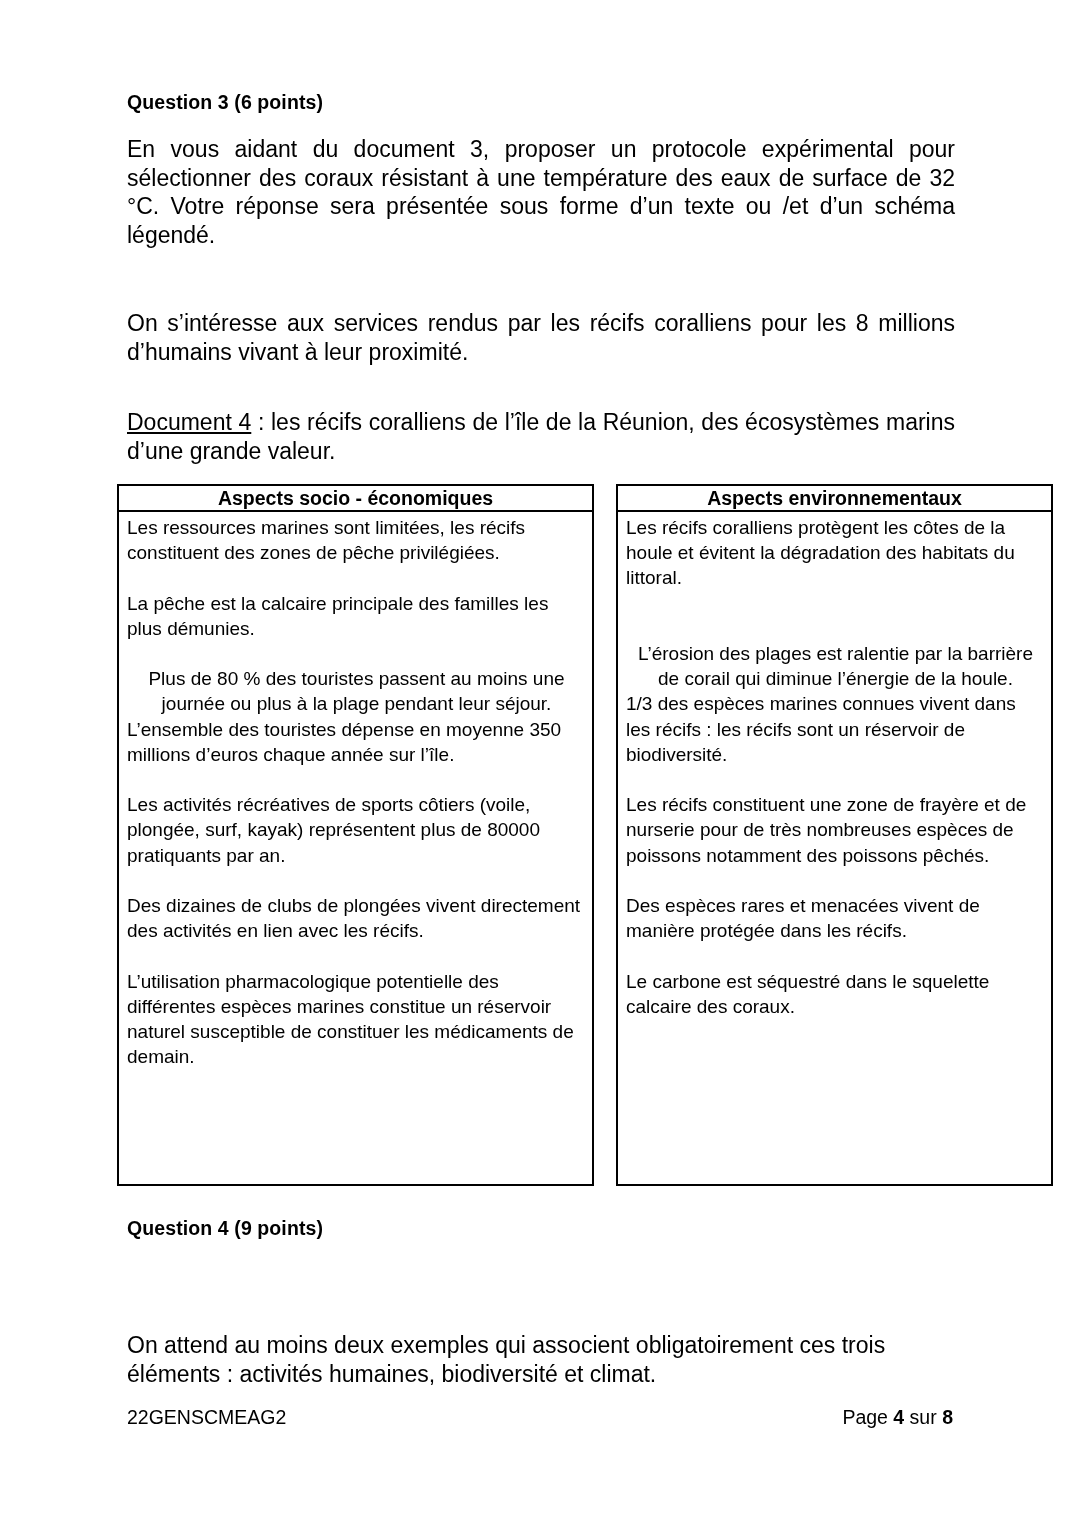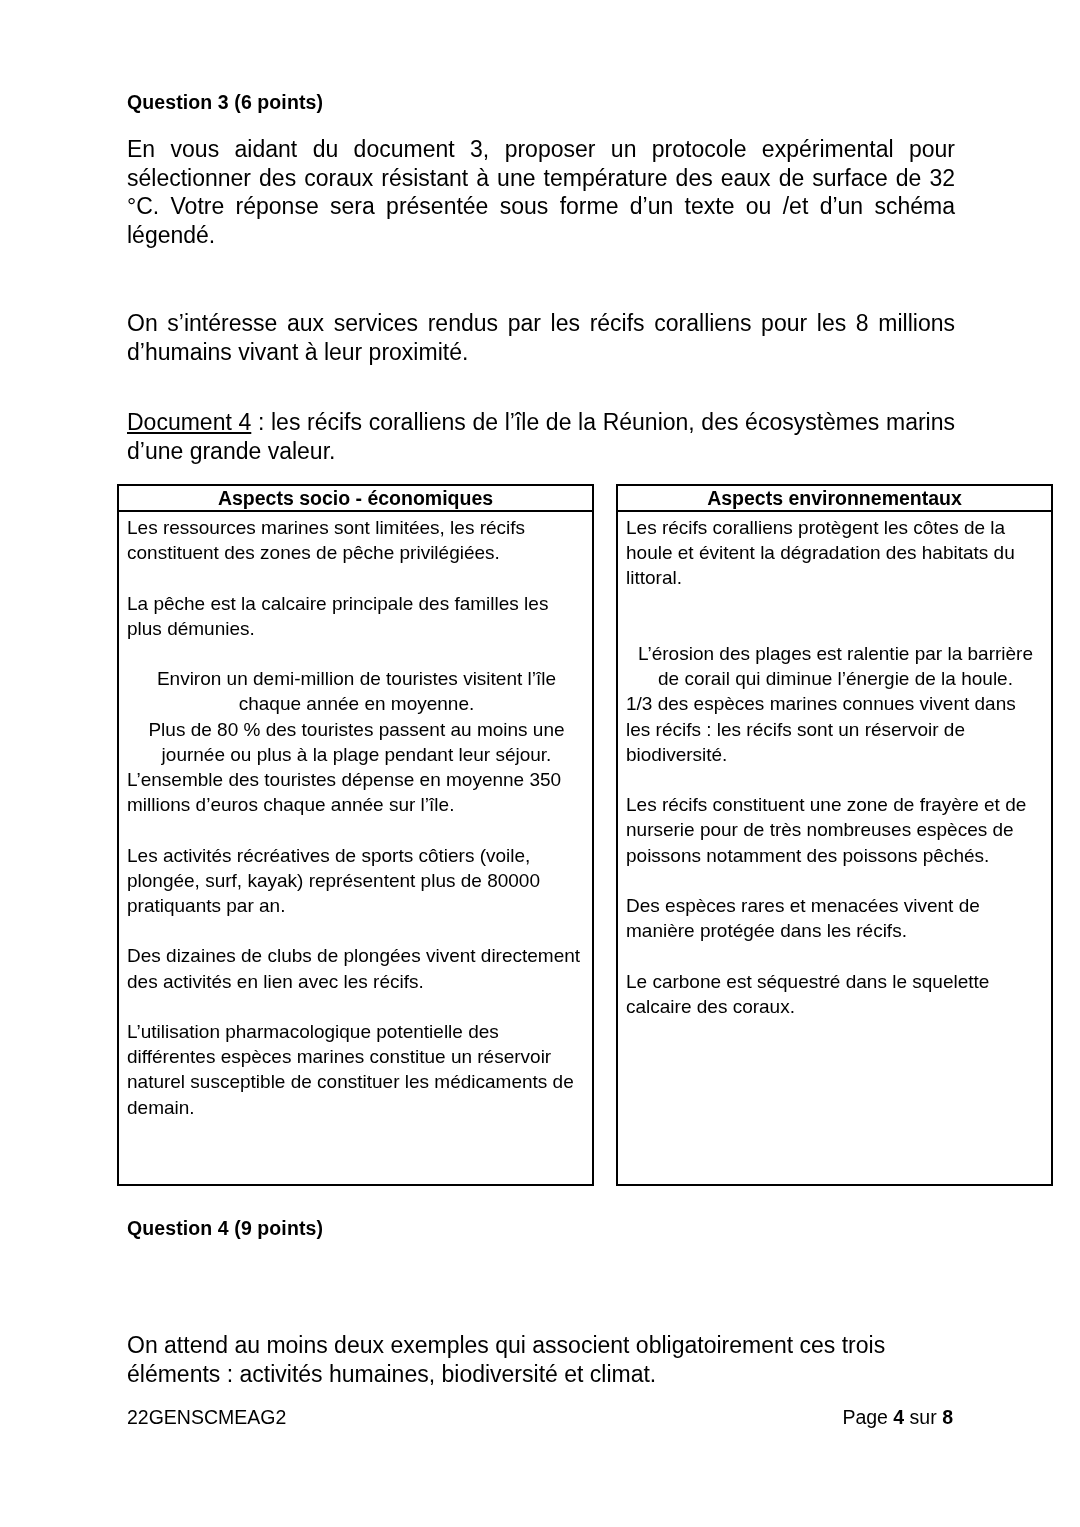--- a/index.html
+++ b/index.html
@@ -120,21 +120,20 @@
 
   <div class="block justified" style="left:127px; top:408px; width:828px;"><span class="underline-lead">Document 4</span><span> : les récifs coralliens de l’île de la Réunion, des écosystèmes marins d’une grande valeur.</span></div>
 
   <div class="doc-table">
 
     <div class="doc-box left">
       <div class="box-header">Aspects socio - économiques</div>
       <div class="box-body">
         <p>Les ressources marines sont limitées, les récifs constituent des zones de pêche privilégiées.</p>
         <p>La pêche est la calcaire principale des familles les plus démunies.</p>
-        <p class="tight">Environ un demi-million de touristes visitent l’île chaque année en moyenne.</p>
         <p class="tight">Plus de 80 % des touristes passent au moins une journée ou plus à la plage pendant leur séjour.</p>
         <p>L’ensemble des touristes dépense en moyenne 350 millions d’euros chaque année sur l’île.</p>
         <p>Les activités récréatives de sports côtiers (voile, plongée, surf, kayak) représentent plus de 80000 pratiquants par an.</p>
         <p>Des dizaines de clubs de plongées vivent directement des activités en lien avec les récifs.</p>
         <p>L’utilisation pharmacologique potentielle des différentes espèces marines constitue un réservoir naturel susceptible de constituer les médicaments de demain.</p>
       </div>
     </div>
 
     <div class="doc-box right">
       <div class="box-header">Aspects environnementaux</div>

